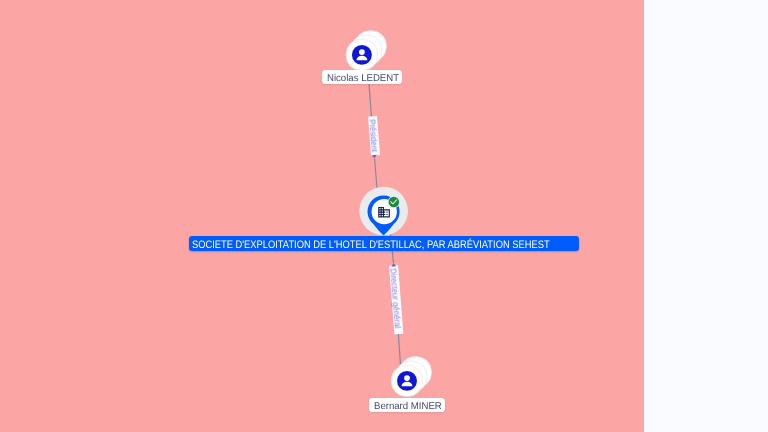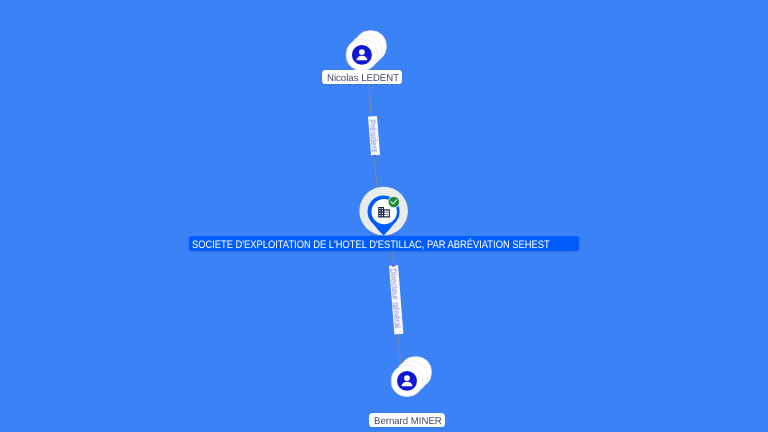--- a/index.html
+++ b/index.html
@@ -1,19 +1,19 @@
 <!DOCTYPE html>
 <html><head>
 <meta charset="utf-8">
 <title>Organigramme</title>
 <style>
   html,body{margin:0;padding:0;}
   body{width:768px;height:432px;overflow:hidden;background:#fafbfe;-webkit-font-smoothing:antialiased;text-rendering:geometricPrecision;
        font-family:"Liberation Sans",sans-serif;-webkit-font-smoothing:antialiased;}
-  #stage{position:relative;width:768px;height:432px;background:#3b82f6;}
+  #stage{position:relative;width:644px;height:432px;background:#fca5a5;}
   .nodelabel,.edgelabel{will-change:opacity;}
   svg#g{position:absolute;left:0;top:0;width:768px;height:432px;display:block;}
   .nodelabel{position:absolute;white-space:nowrap;z-index:3;}
   .pill{background:#ffffff;border-radius:3.6px;
         box-shadow:0 1px 2px rgba(62,68,96,.13),0 0 1px rgba(62,68,96,.10);}
   .pill .t{display:block;color:#434a68;font-size:9.9px;line-height:13.6px;position:relative;top:1.8px;
            transform:scaleX(.972);transform-origin:left center;}
   .bluebar{background:#005cfa;border-radius:3.2px;
            box-shadow:0 1px 2px rgba(18,66,160,.30);}
   .bluebar .t{display:block;color:#ffffff;font-size:10.85px;line-height:15.2px;position:relative;top:1.4px;
@@ -91,16 +91,16 @@
       </g>
     </svg>
     <div class="edgelabel" style="left: 377.3px; top: 115.6px; color: rgb(135, 128, 221); transform: rotate(85.5641deg);"><span>Président</span></div>
     <div class="edgelabel" style="left: 398.2px; top: 265.1px; color: rgb(135, 128, 221); transform: rotate(85.5167deg);"><span>Directeur général</span></div>
     <div class="nodelabel pill" style="position: absolute; left: 321.8px; top: 70.3px; width: 79.8px; height: 13.6px; overflow: hidden;">
       <div class="t" style="margin-left: 5.6px; white-space: nowrap;">Nicolas LEDENT</div>
     </div>
     <div class="nodelabel bluebar" style="position: absolute; left: 189.2px; top: 236.2px; width: 389.5px; height: 15.2px; overflow: hidden;">
       <div class="t" style="margin-left: 3.1px; white-space: nowrap;">SOCIETE D'EXPLOITATION DE L'HOTEL D'ESTILLAC, PAR ABRÉVIATION SEHEST</div>
     </div>
-    <div class="nodelabel pill" style="position: absolute; left: 368.7px; top: 413px; width: 76.1px; height: 13.6px; overflow: hidden;">
+    <div class="nodelabel pill" style="position: absolute; left: 368.7px; top: 398px; width: 76.1px; height: 13.6px; overflow: hidden;">
       <div class="t" style="margin-left: 5.6px; white-space: nowrap;">Bernard MINER</div>
     </div>
   </div>
 
 </body></html>

